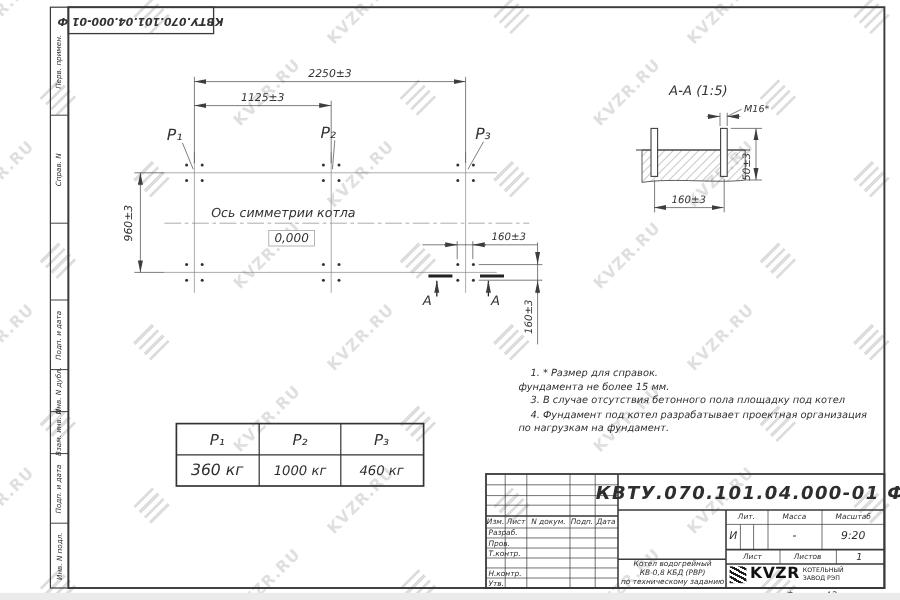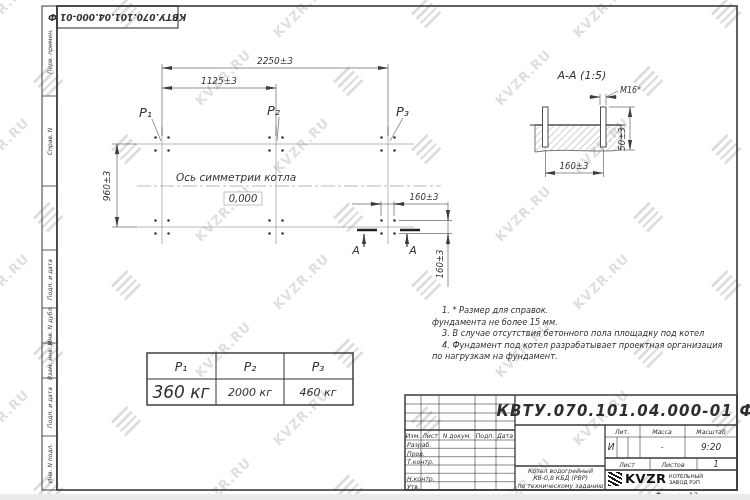--- a/index.html
+++ b/index.html
@@ -243,22 +243,22 @@
     <div>фундамента не более 15 мм.</div>
     <div class="ind">3. В случае отсутствия бетонного пола площадку под котел</div>
     <div class="ind">4. Фундамент под котел разрабатывает проектная организация</div>
     <div>по нагрузкам на фундамент.</div>
   </div>
 
   
   <div class="txt ctr" style="left:181px;top:366px;font-size:12.5px;">P₁</div>
   <div class="txt ctr" style="left:250px;top:366px;font-size:12.5px;">P₂</div>
   <div class="txt ctr" style="left:318px;top:366px;font-size:12.5px;">P₃</div>
-  <div class="txt ctr" style="left:181px;top:392px;font-size:17px;">360 кг</div>
-  <div class="txt ctr" style="left:250px;top:392px;font-size:11px;">2000 кг</div>
+  <div class="txt ctr" style="left:181px;top:392px;font-size:13px;">360 кг</div>
+  <div class="txt ctr" style="left:250px;top:392px;font-size:11px;">1000 кг</div>
   <div class="txt ctr" style="left:318px;top:392px;font-size:11px;">460 кг</div>
 
   
   <div class="txt ctr docnum" style="left:626px;top:411px;">КВТУ.070.101.04.000-01 Ф</div>
 
   <div class="txt ctr tb-small" style="left:413px;top:435px;">Изм.</div>
   <div class="txt ctr tb-small" style="left:430px;top:435px;">Лист</div>
   <div class="txt ctr tb-small" style="left:457px;top:435px;">N докум.</div>
   <div class="txt ctr tb-small" style="left:485px;top:435px;">Подп.</div>
   <div class="txt ctr tb-small" style="left:505px;top:435px;">Дата</div>

